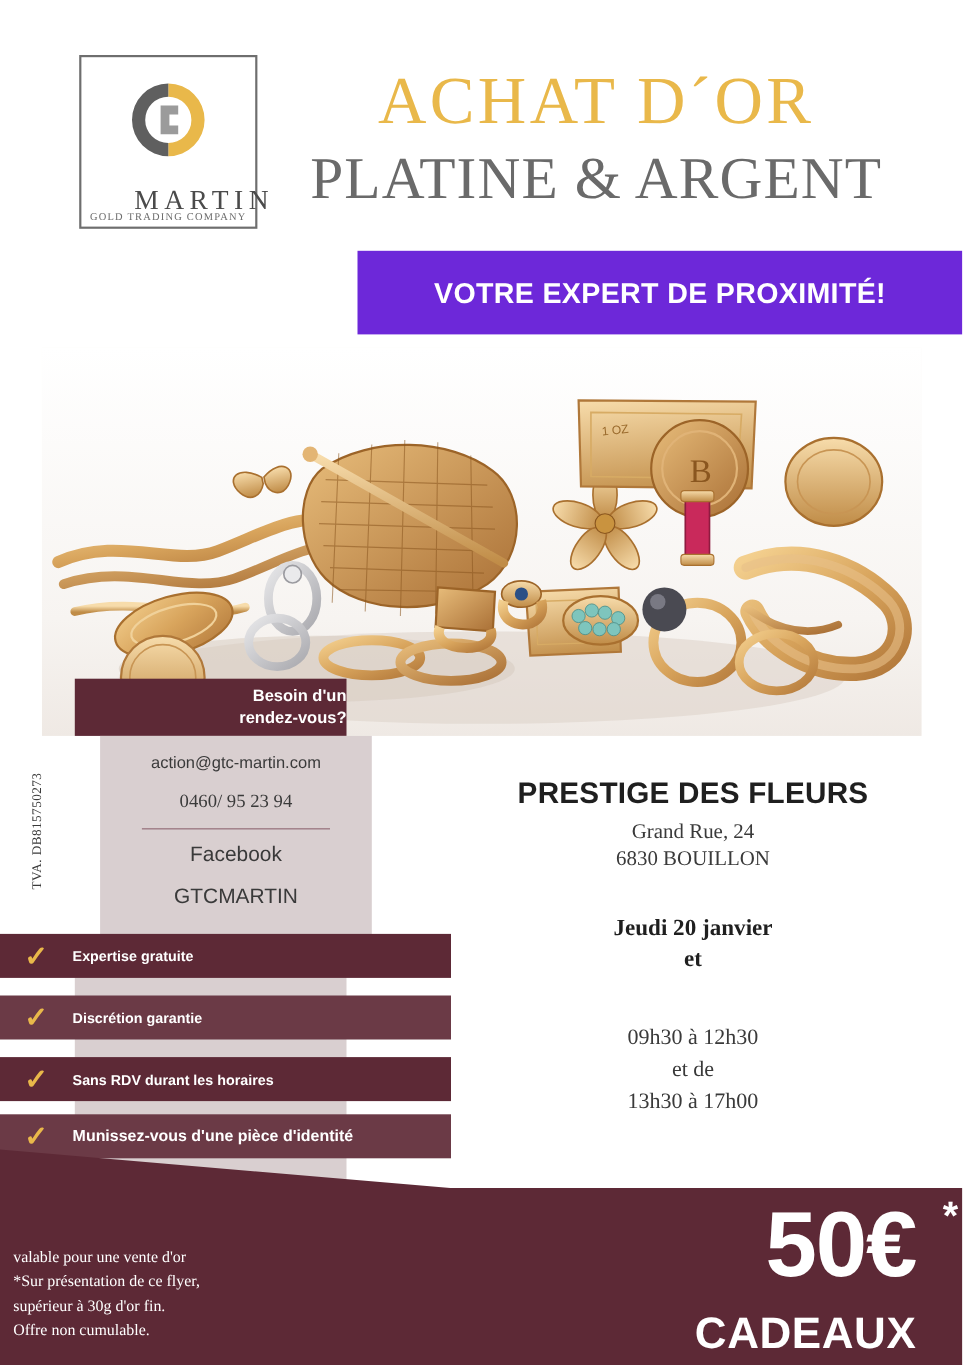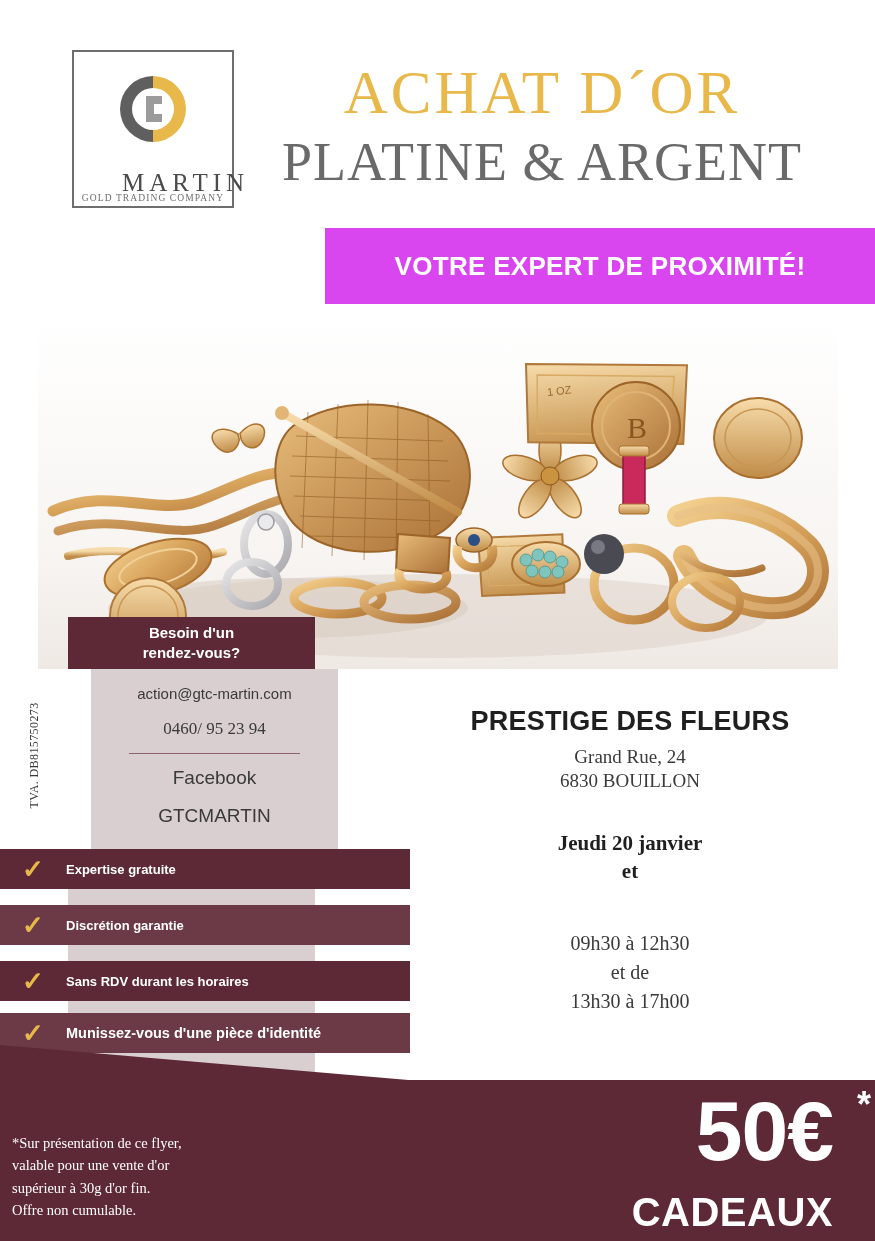--- a/index.html
+++ b/index.html
@@ -89,21 +89,21 @@
     white-space: nowrap;
   }
 
   
   .banner {
     position: absolute;
     left: 325px;
     top: 228px;
     width: 550px;
     height: 76px;
-    background: #d946ef;
+    background: #6d28d9;
     display: flex;
     align-items: center;
     justify-content: center;
   }
   .banner span {
     color: #ffffff;
     font-size: 26px;
     font-weight: bold;
     letter-spacing: 0.3px;
   }
@@ -142,21 +142,21 @@
     top: 617px;
     width: 247px;
     height: 52px;
     background: #5d2936;
     color: #ffffff;
     font-size: 15px;
     font-weight: bold;
     line-height: 1.35;
     display: flex;
     flex-direction: column;
-    align-items: center;
+    align-items: flex-end;
     justify-content: center;
     text-align: center;
   }
   .contact-body {
     position: absolute;
     left: 68px;
     top: 669px;
     width: 247px;
     height: 182px;
     background: #d9cfd0;
@@ -559,19 +559,19 @@
   </div>
 
   <div class="bottom-wedge"></div>
   <div class="bottom-band"></div>
   <div class="price-star">*</div>
   <div class="price">
     <div class="price-main">50€</div>
     <div class="price-sub">CADEAUX</div>
   </div>
   <div class="legal">
+    <div>valable pour une vente d'or</div>
     <div>*Sur présentation de ce flyer,</div>
-    <div>valable pour une vente d'or</div>
     <div>supérieur à 30g d'or fin.</div>
     <div>Offre non cumulable.</div>
   </div>
 
 </div>
 
 </body></html>

